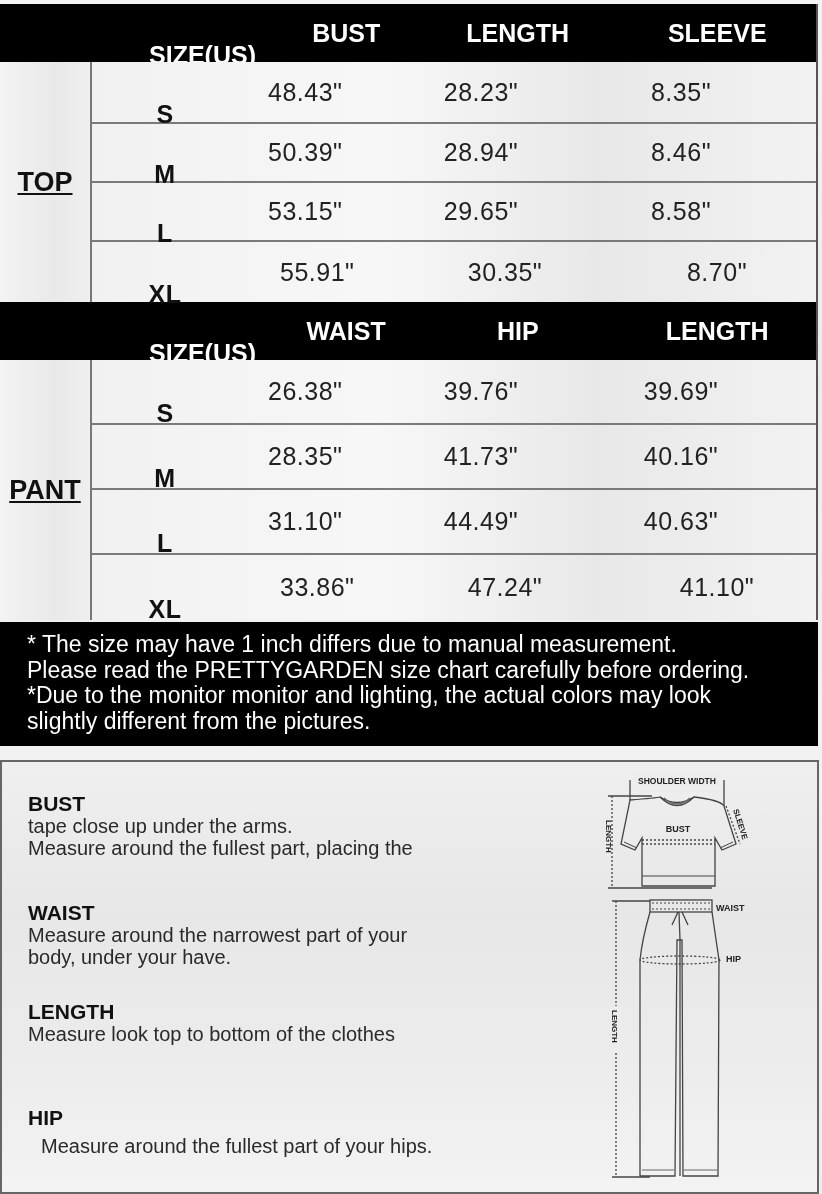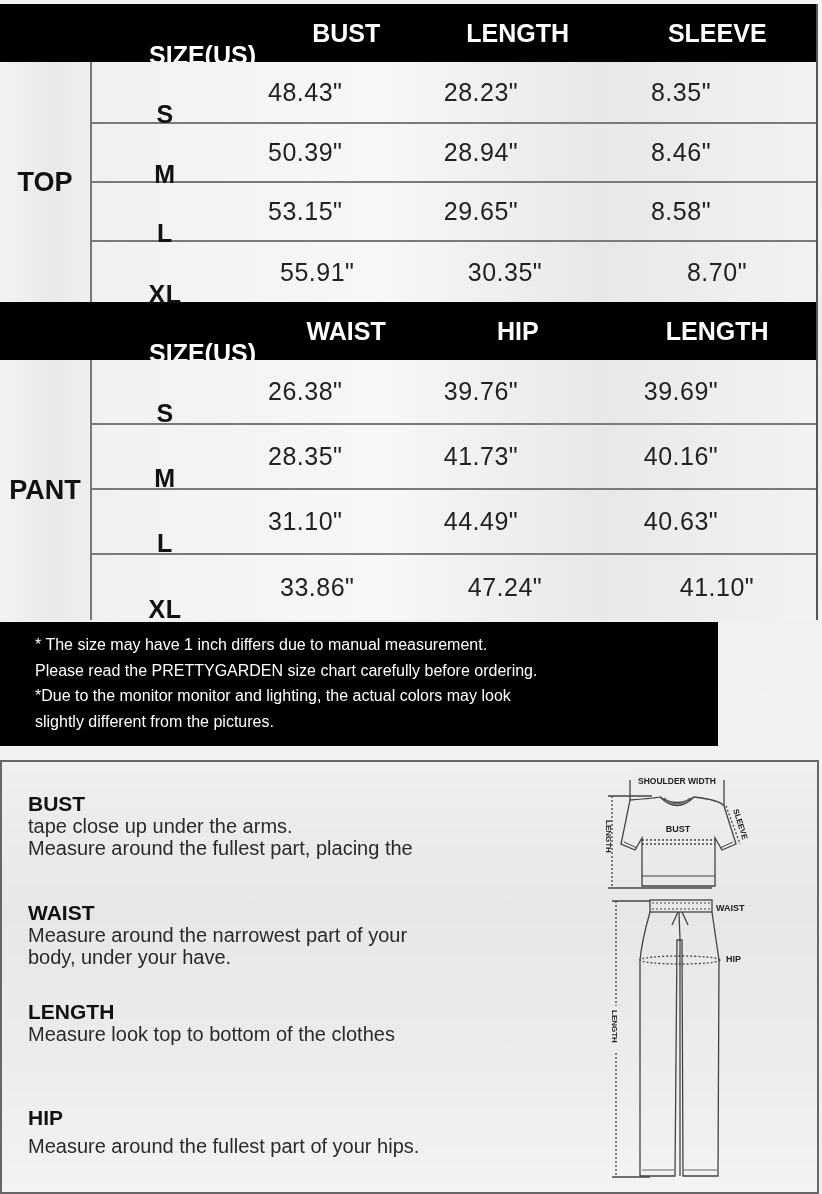--- a/index.html
+++ b/index.html
@@ -27,20 +27,21 @@
   .c2 { width: 142px; }
   .c3 { width: 202px; }
   .c4 { width: 198px; }
 
   .block { display: flex; }
   .block-label {
     width: 130px; display: flex; align-items: center; justify-content: center;
     font-weight: bold; font-size: 27px; color: #111;
     border-right: 2px solid #777;
     background: linear-gradient(90deg, #f3f3f3, #e9e9e9 60%, #efefef);
+    text-decoration: underline;
   }
   .block-rows { flex: 1; }
   .row {
     display: flex; align-items: center;
     border-bottom: 2px solid #7a7a7a;
     font-size: 25px; color: #222;
     background: linear-gradient(90deg, #f1f1f1 0%, #f7f7f7 40%, #e8e8e8 70%, #f2f2f2 100%);
   }
   .row:last-child { border-bottom: none; gap: 12px; }
   .row .cell { text-align: center; letter-spacing: 0.5px; }
@@ -49,39 +50,39 @@
   .row .c2 { width: 142px; text-align: left; padding-left: 30px; }
   .row .c3 { width: 202px; }
   .row .c4 { width: 198px; }
 
   .top-rows .row { height: 59px; }
   .top-rows .row:nth-child(1) { height: 62px; }
   .top-rows .row:nth-child(4) { height: 60px; }
   .pant-rows .row { height: 65px; }
 
   .notes {
-    position: absolute; left: 0; top: 622px; width: 718px; height: 124px;
+    position: absolute; left: 0; top: 622px; width: 818px; height: 124px;
     background: #000; color: #fff;
-    padding: 10px 14px 0 35px;
-    font-size: 16px; line-height: 25.5px;
+    padding: 10px 14px 0 27px;
+    font-size: 23px; line-height: 25.5px;
   }
 
   .howto {
     position: absolute; left: 0; top: 760px; width: 819px; height: 434px;
     border: 2px solid #666;
     background: linear-gradient(180deg, #efefef 0%, #e7e7e7 35%, #ececec 70%, #f3f3f3 100%);
   }
   .guide { position: absolute; left: 26px; width: 540px; color: #1c1c1c; }
   .guide h3 { font-size: 21px; font-weight: bold; color: #111; line-height: 22px; }
   .guide p { font-size: 20px; line-height: 22px; color: #2a2a2a; }
   .g-bust { top: 31px; }
   .g-waist { top: 140px; }
   .g-length { top: 239px; }
   .g-hip { top: 345px; }
-  .g-hip p { margin-top: 6px; }
+  .g-hip p { margin-top: 6px; margin-left: 13px; }
 
   .diagram { position: absolute; left: 600px; top: 8px; width: 160px; height: 420px; }
 </style>
 </head>
 <body>
 
 <div class="page">
 
   <div class="chart">
 

